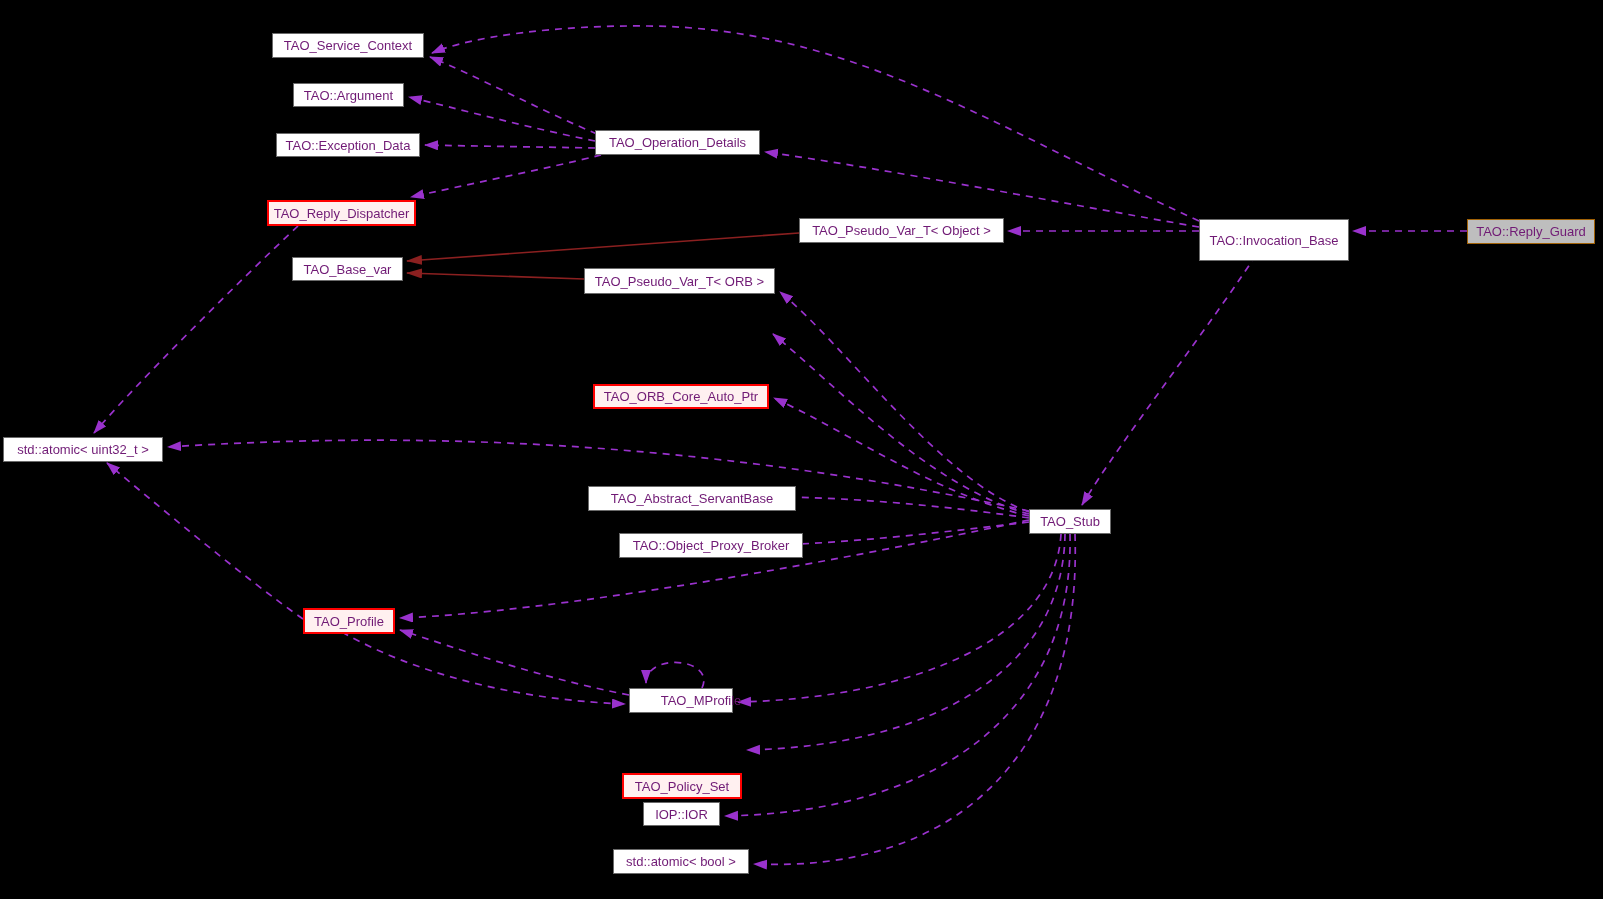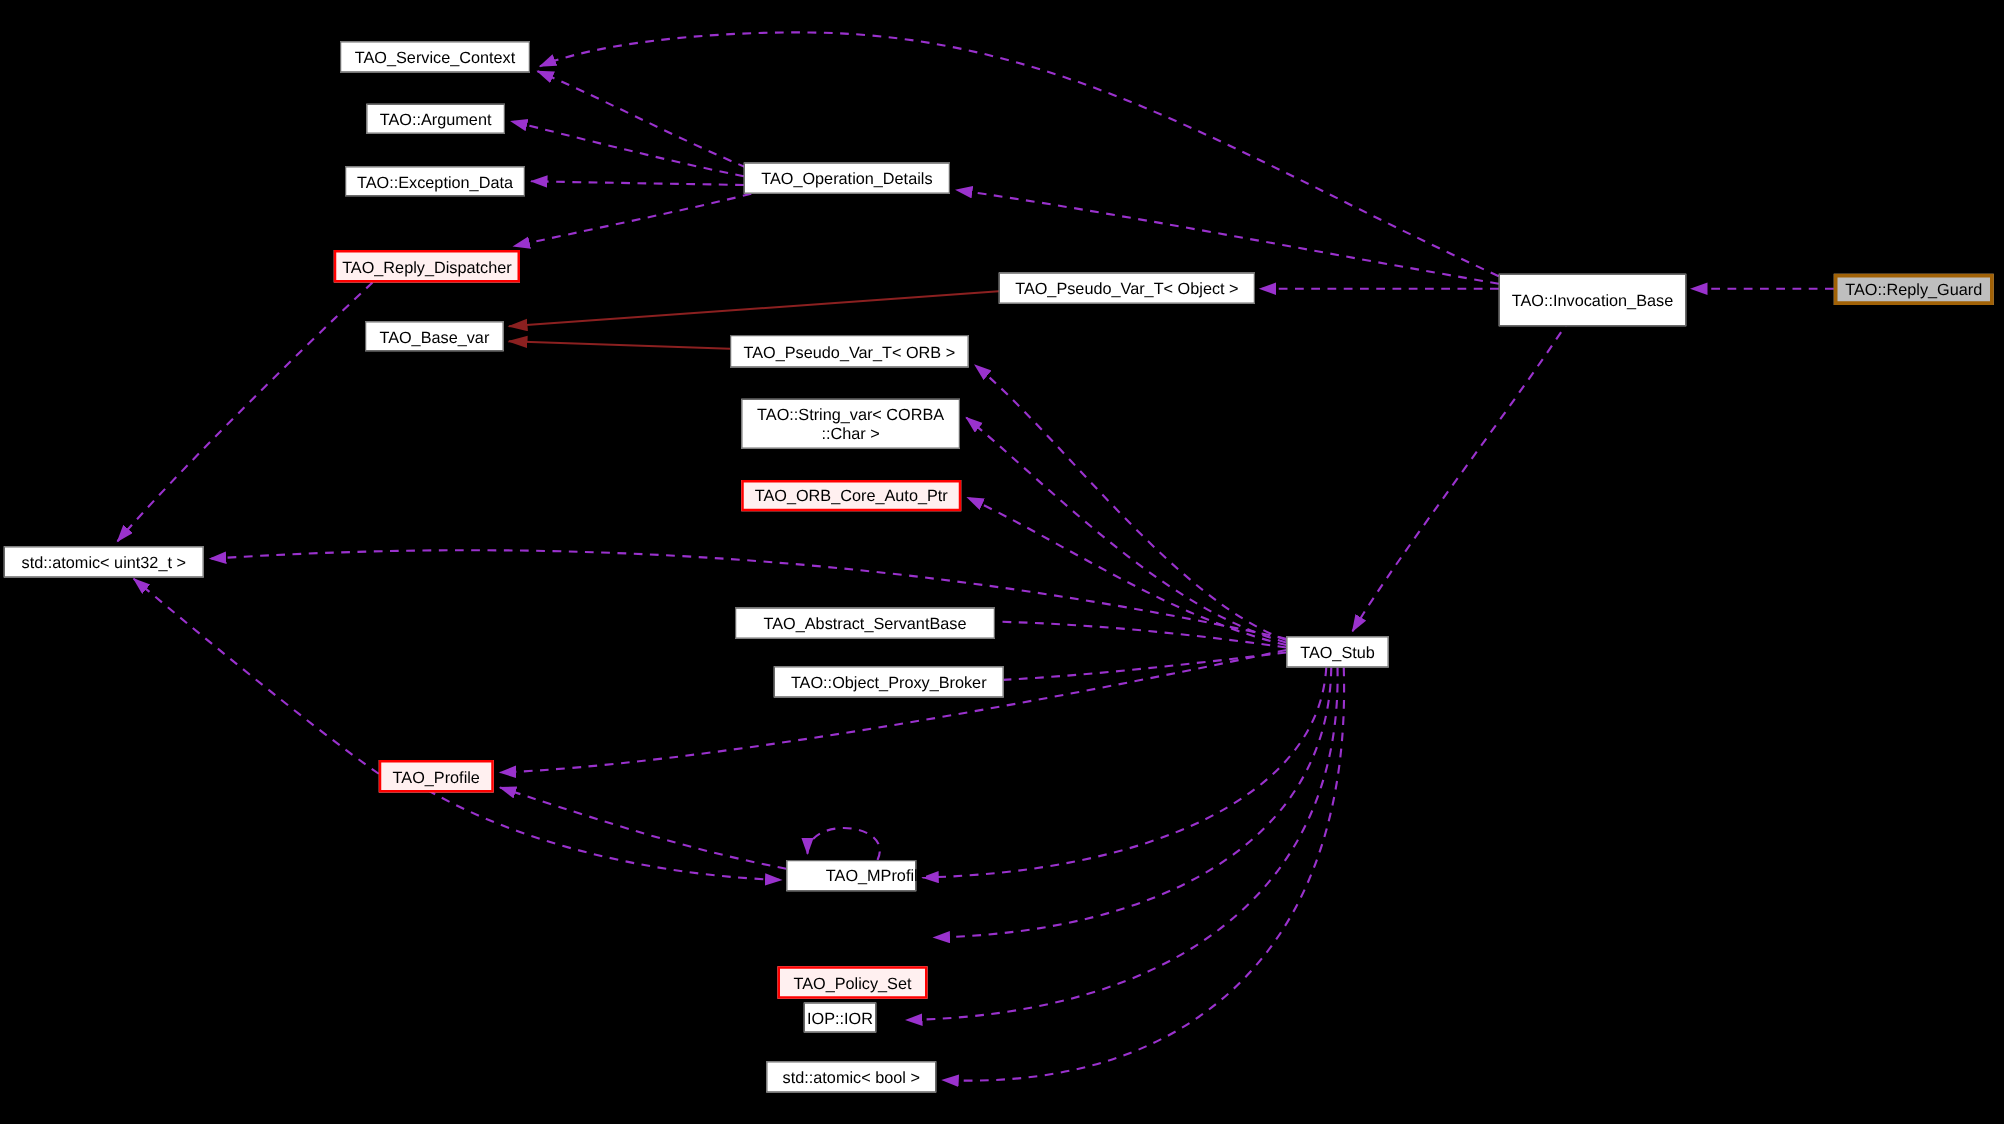--- a/index.html
+++ b/index.html
@@ -1,23 +1,23 @@
 <!DOCTYPE html>
 <html><head>
 <meta charset="utf-8">
 <style>
   html,body{margin:0;padding:0;background:#000;}
   #canvas{position:relative;width:1603px;height:899px;background:#000;overflow:hidden;
           font-family:"Liberation Sans",sans-serif;}
   #edges{position:absolute;left:0;top:0;width:1603px;height:899px;z-index:1;}
   .node{position:absolute;z-index:2;box-sizing:border-box;background:#ffffff;border:1px solid #6a6a6a;
-        color:#000000;font-size:13px;line-height:15px;display:flex;flex-direction:column;align-items:center;
+        color:#701a75;font-size:13px;line-height:15px;display:flex;flex-direction:column;align-items:center;
         justify-content:center;text-align:center;white-space:nowrap;cursor:pointer;}
   .node.hl{border:2px solid #ff0000;background:#fff0f0;}
-  .node.focus{background:#bebebe;border:3px solid #a16207;}
+  .node.focus{background:#bebebe;border:1px solid #a16207;}
   .edge{fill:none;stroke:#9a32cd;stroke-width:1.7;stroke-dasharray:7 6;}
   .edge.solid{stroke:#8b2020;stroke-width:1.6;stroke-dasharray:none;}
 </style>
 </head>
 <body>
 
 <div id="canvas">
 
   <svg id="edges" viewBox="0 0 1603 899" xmlns="http://www.w3.org/2000/svg">
     <defs>
@@ -71,38 +71,34 @@
   <div class="node" style="left:292px;top:257px;width:111px;height:24px;">TAO_Base_var</div>
 
   <div class="node" style="left:799px;top:218px;width:205px;height:25px;">TAO_Pseudo_Var_T&lt; Object &gt;</div>
 
   <div class="node" style="left:1199px;top:219px;width:150px;height:42px;">TAO::Invocation_Base</div>
 
   <div class="node focus" style="left:1467px;top:219px;width:128px;height:25px;">TAO::Reply_Guard</div>
 
   <div class="node" style="left:584px;top:268px;width:191px;height:26px;">TAO_Pseudo_Var_T&lt; ORB &gt;</div>
 
-  <div class="node" style="left:593px;top:319px;width:175px;height:40px;">
-    <span>TAO::String_var&lt; CORBA</span>
-    <span>::Char &gt;</span>
-  </div>
 
   <div class="node hl" style="left:593px;top:384px;width:176px;height:25px;">TAO_ORB_Core_Auto_Ptr</div>
 
   <div class="node" style="left:3px;top:437px;width:160px;height:25px;">std::atomic&lt; uint32_t &gt;</div>
 
   <div class="node" style="left:588px;top:486px;width:208px;height:25px;">TAO_Abstract_ServantBase</div>
 
   <div class="node" style="left:619px;top:533px;width:184px;height:25px;">TAO::Object_Proxy_Broker</div>
 
   <div class="node hl" style="left:303px;top:608px;width:92px;height:26px;">TAO_Profile</div>
 
   <div class="node" style="left:629px;top:688px;width:104px;height:25px;padding-left:40px;">TAO_MProfile</div>
 
   <div class="node hl" style="left:622px;top:737px;width:120px;height:26px;margin-top:36px;">TAO_Policy_Set</div>
 
-  <div class="node" style="left:643px;top:802px;width:58px;height:24px;">IOP::IOR</div>
+  <div class="node" style="left:643px;top:802px;width:77px;height:24px;">IOP::IOR</div>
 
   <div class="node" style="left:613px;top:849px;width:136px;height:25px;">std::atomic&lt; bool &gt;</div>
 
   <div class="node" style="left:1029px;top:509px;width:82px;height:25px;">TAO_Stub</div>
 
 </div>
 
 </body></html>

